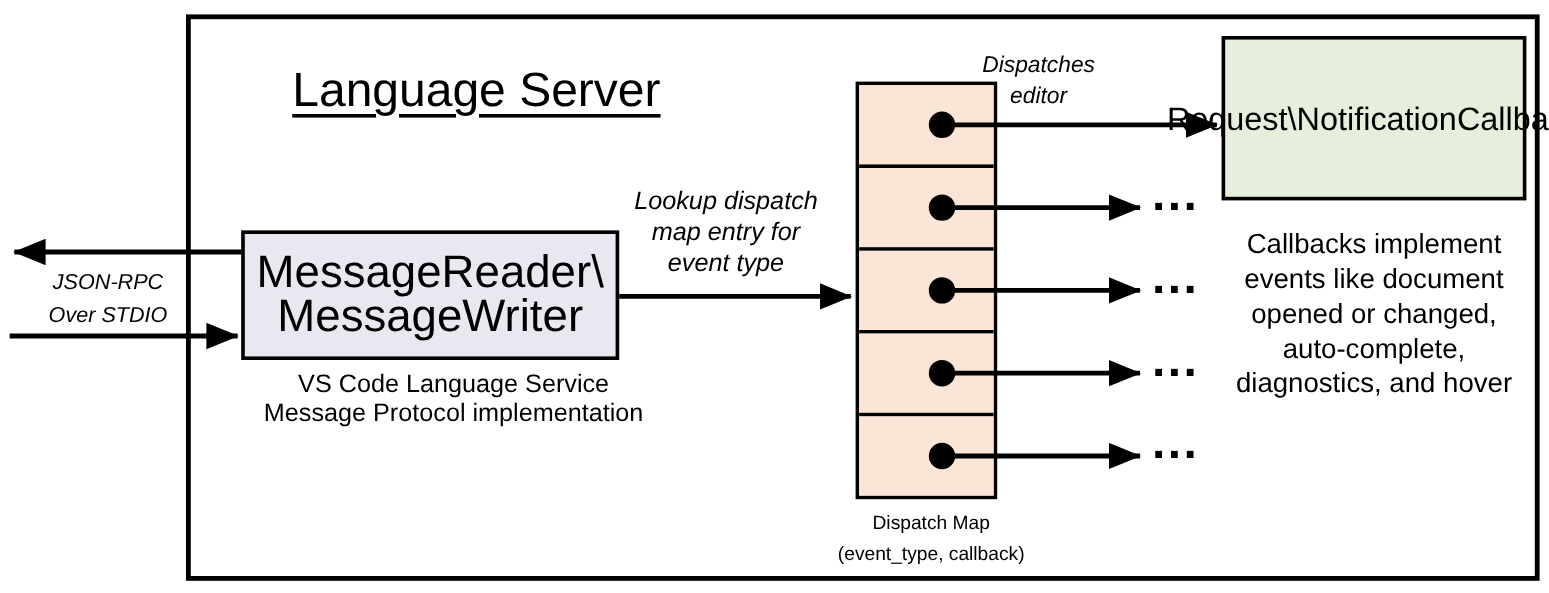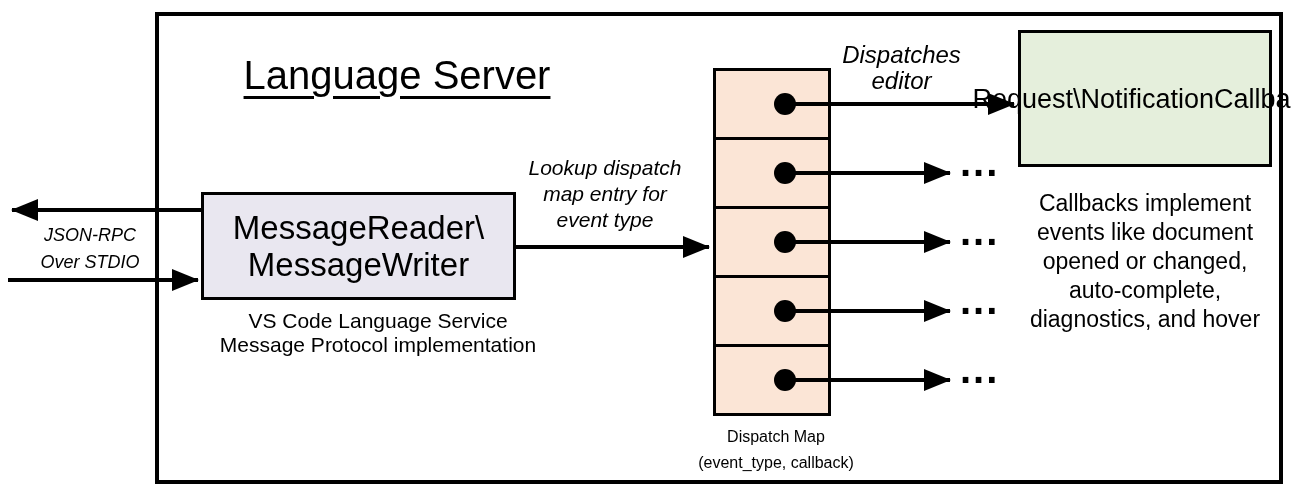--- a/index.html
+++ b/index.html
@@ -21,21 +21,21 @@
   }
   .io-label{
     left:20px;top:222px;width:140px;text-align:center;
     font-style:italic;font-size:18px;line-height:27px;
   }
   .message-box{
     left:201px;top:192px;width:315px;height:108px;box-sizing:border-box;
     border:3px solid var(--line-color,#000);
     background:var(--message-box-fill,#e9e7f0);
     display:flex;flex-direction:column;align-items:center;justify-content:center;
-    font-size:33px;line-height:37px;text-align:center;
+    font-size:38px;line-height:37px;text-align:center;
   }
   .message-caption{
     left:198px;top:309px;width:360px;text-align:center;
     font-size:21px;line-height:24px;
   }
   .lookup-label{
     left:500px;top:155px;width:210px;text-align:center;
     font-style:italic;font-size:21px;line-height:26px;
   }
   .dispatch-map{
@@ -46,22 +46,22 @@
   .dispatch-cell{
     flex:1;background:var(--dispatch-map-fill,#fbe5d6);
     border-bottom:3px solid var(--line-color,#000);
   }
   .dispatch-cell:last-child{border-bottom:none;}
   .map-caption{
     left:646px;top:424px;width:260px;text-align:center;
     font-size:16px;line-height:26px;
   }
   .dispatches-label{
-    left:824px;top:42px;width:155px;text-align:center;
-    font-style:italic;font-size:24px;line-height:26px;
+    left:788px;top:42px;width:155px;text-align:center;
+    font-style:italic;font-size:19px;line-height:26px;
   }
   .callback-box{
     left:1018px;top:30px;width:254px;height:137px;box-sizing:border-box;
     border:3px solid var(--line-color,#000);
     background:var(--callback-box-fill,#e5efdc);
     display:flex;flex-direction:row;align-items:center;justify-content:center;
     font-size:27px;line-height:36px;text-align:center;
   }
   .callbacks-note{
     left:1008px;top:189px;width:274px;text-align:center;

